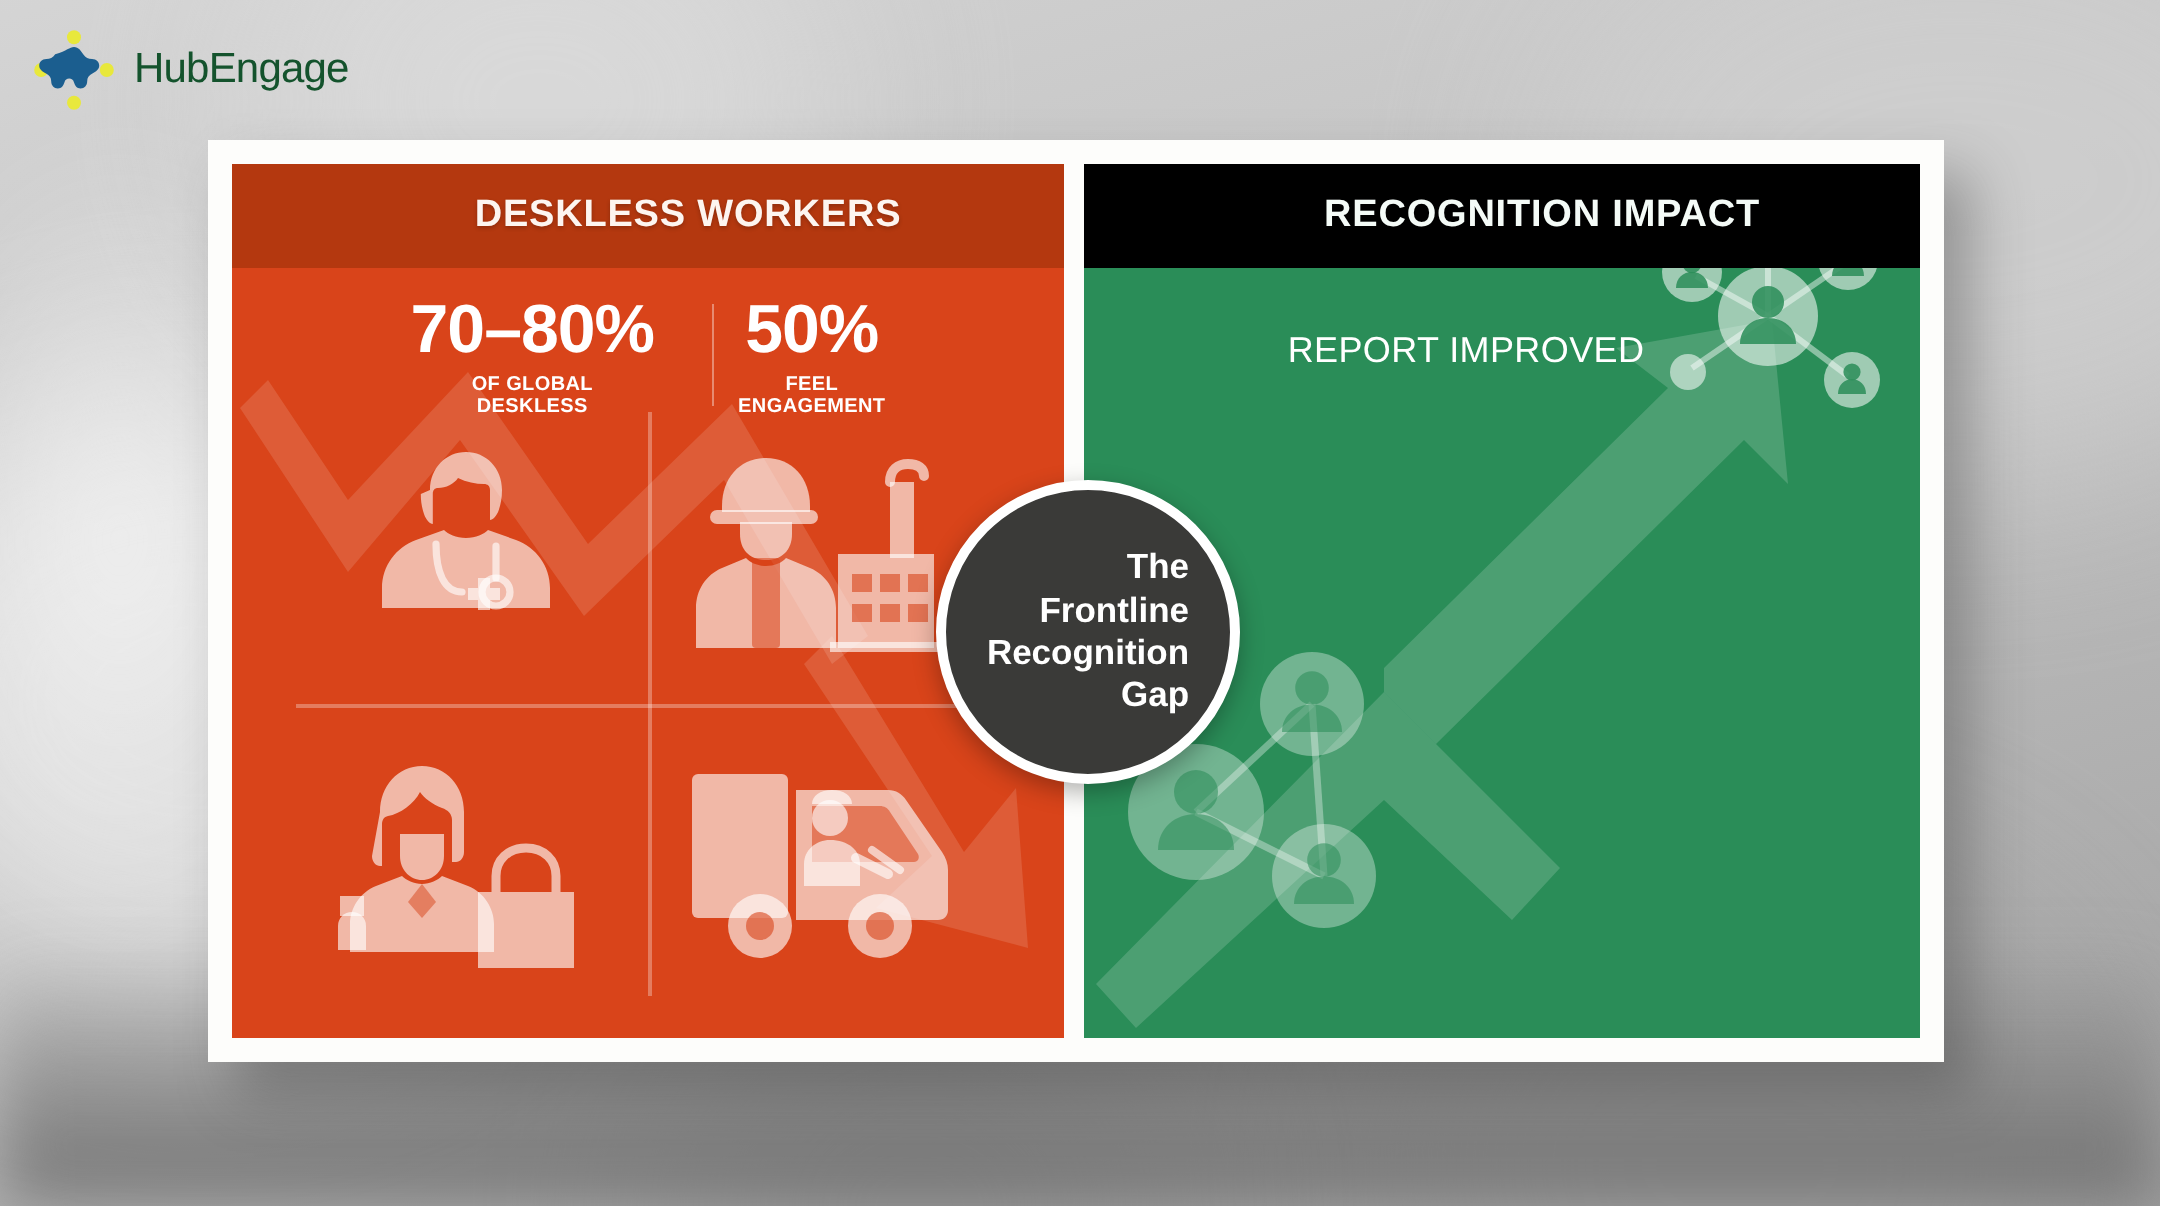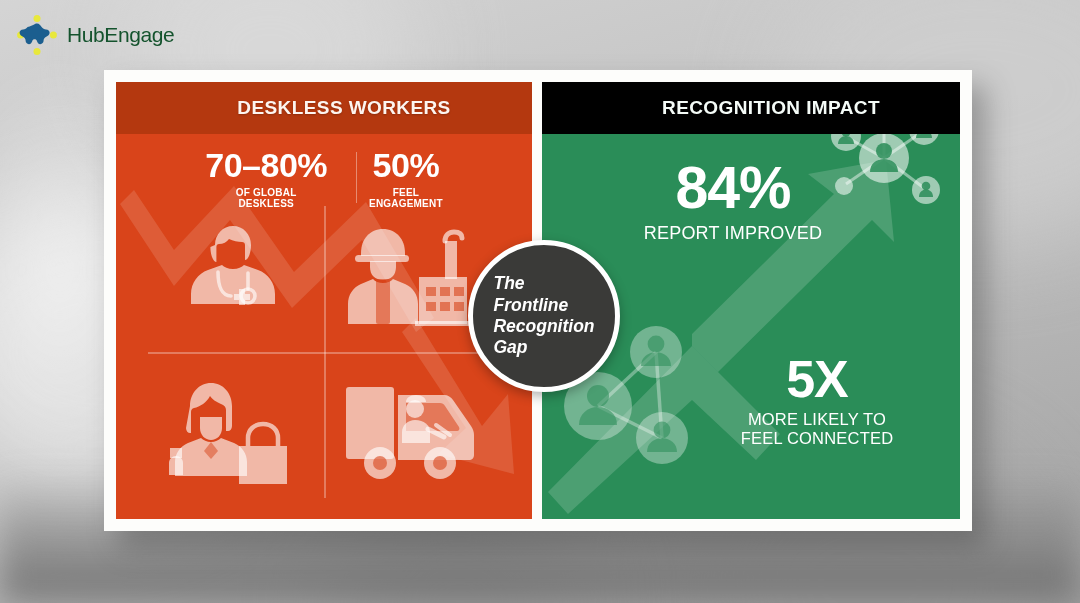--- a/index.html
+++ b/index.html
@@ -107,21 +107,21 @@
   
   .badge {
     position:absolute; left:468px; top:240px;
     width:152px; height:152px; border-radius:50%;
     background:#3a3a38; border:5px solid #ffffff;
     display:flex; align-items:center; justify-content:center;
     box-shadow:0 4px 12px rgba(0,0,0,.3); z-index:20;
   }
   .badge-text {
     font-size:17.5px; font-weight:bold; color:#fff;
-    line-height:1.22; text-align:left; padding:0 12px;font-style:italic;
+    line-height:1.22; text-align:right; padding:0 12px;
   }
 </style>
 </head>
 <body>
 
 <div class="backdrop">
   <div class="bd-base"></div>
   <div class="bd-blob bd-b1"></div>
   <div class="bd-blob bd-b2"></div>
   <div class="bd-blob bd-b3"></div>
@@ -313,33 +313,25 @@
           <path d="M27 115c0-11 8.5-18 19-18s19 7 19 18z"></path>
           <circle cx="104" cy="34" r="8.4"></circle>
           <path d="M89 56c0-8.4 6.5-13.8 15-13.8s15 5.4 15 13.8z"></path>
           <circle cx="110" cy="120" r="8.4"></circle>
           <path d="M95 142c0-8.4 6.5-13.8 15-13.8s15 5.4 15 13.8z"></path>
         </g>
       </svg>
     </div>
 
     <div class="rstat rstat-84">
-      <div class="rstat-value">84%</div>
       <div class="rstat-label">
         <span>REPORT IMPROVED</span><br>
       </div>
     </div>
 
-    <div class="rstat rstat-5x">
-      <div class="rstat-value">5X</div>
-      <div class="rstat-label">
-        <span>MORE LIKELY TO</span><br>
-        <span>FEEL CONNECTED</span>
-      </div>
-    </div>
   </div>
 </div>
 
 <div class="badge">
   <div class="badge-text">
     <span>The</span><br>
     <span>Frontline</span><br>
     <span>Recognition</span><br>
     <span>Gap</span>
   </div>

